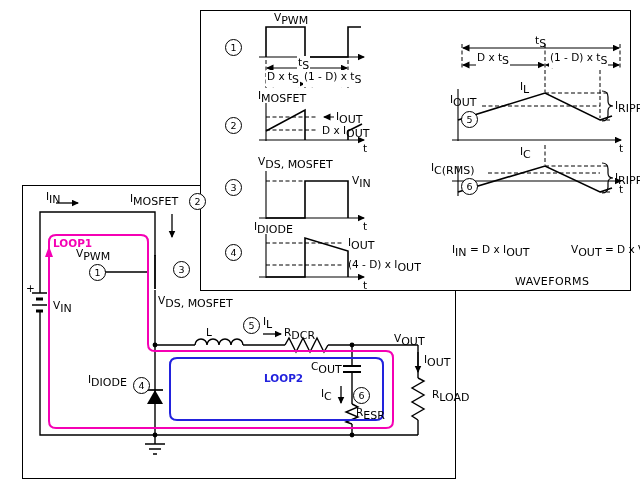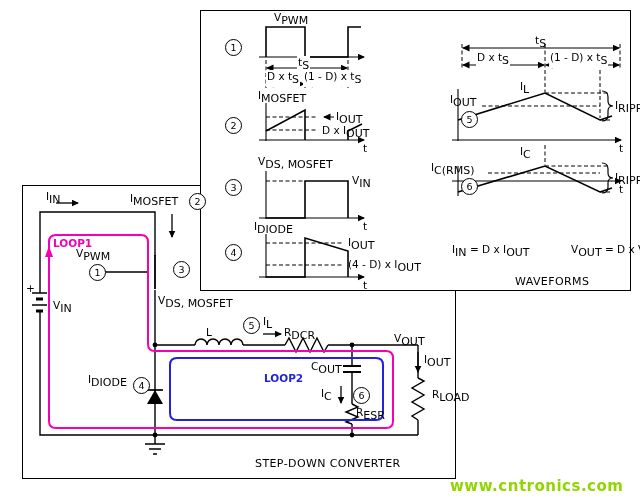--- a/index.html
+++ b/index.html
@@ -195,31 +195,29 @@
   <span class="lbl" style="left:263px;top:315px"><span>I</span><sub>L</sub></span>
   <span class="lbl" style="left:284px;top:326px"><span>R</span><sub>DCR</sub></span>
   <span class="lbl" style="left:394px;top:332px"><span>V</span><sub>OUT</sub></span>
   <span class="lbl" style="left:424px;top:353px"><span>I</span><sub>OUT</sub></span>
   <span class="lbl" style="left:432px;top:388px"><span>R</span><sub>LOAD</sub></span>
   <span class="lbl looplbl" style="left: 236px; top: 372px; color: rgb(34, 34, 221); margin-left: 28px;">LOOP2</span>
   <span class="lbl" style="left:311px;top:360px"><span>C</span><sub>OUT</sub></span>
   <span class="lbl" style="left:321px;top:387px"><span>I</span><sub>C</sub></span>
   <span class="lbl" style="left:356px;top:406px"><span>R</span><sub>ESR</sub></span>
   <span class="lbl" style="left:88px;top:373px"><span>I</span><sub>DIODE</sub></span>
-  <span class="lbl ttl" style="left:255px;top:458px">STEP-DOWN CONVERTER</span>
 
   <div class="circle" style="left:225px;top:39px">1</div>
   <div class="circle" style="left:225px;top:117px">2</div>
   <div class="circle" style="left:225px;top:179px">3</div>
   <div class="circle" style="left:225px;top:244px">4</div>
   <div class="circle" style="left:461px;top:111px">5</div>
   <div class="circle" style="left:461px;top:178px">6</div>
 
   <div class="circle" style="left:89px;top:264px">1</div>
   <div class="circle" style="left:189px;top:193px">2</div>
   <div class="circle" style="left:173px;top:261px">3</div>
   <div class="circle" style="left:133px;top:377px">4</div>
   <div class="circle" style="left:243px;top:317px">5</div>
   <div class="circle" style="left:353px;top:387px">6</div>
 
-  <span class="wm" style="left: 450px; top: 477px; color: rgb(147, 213, 0);">www.cntronics.com</span>
 
 </div>
 
 </body></html>

